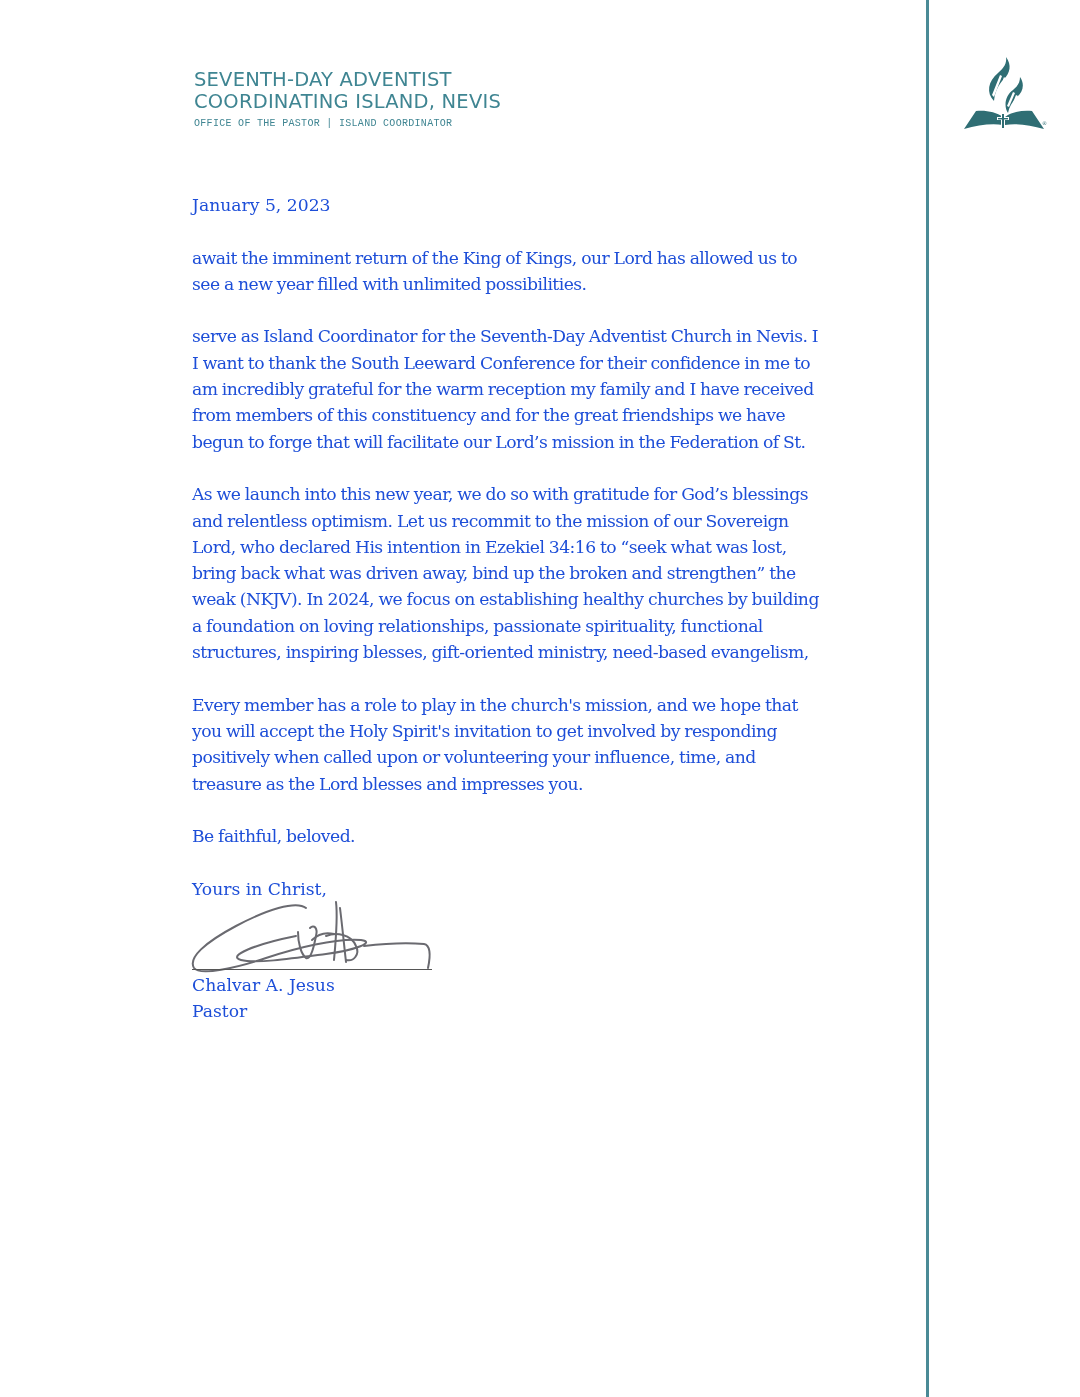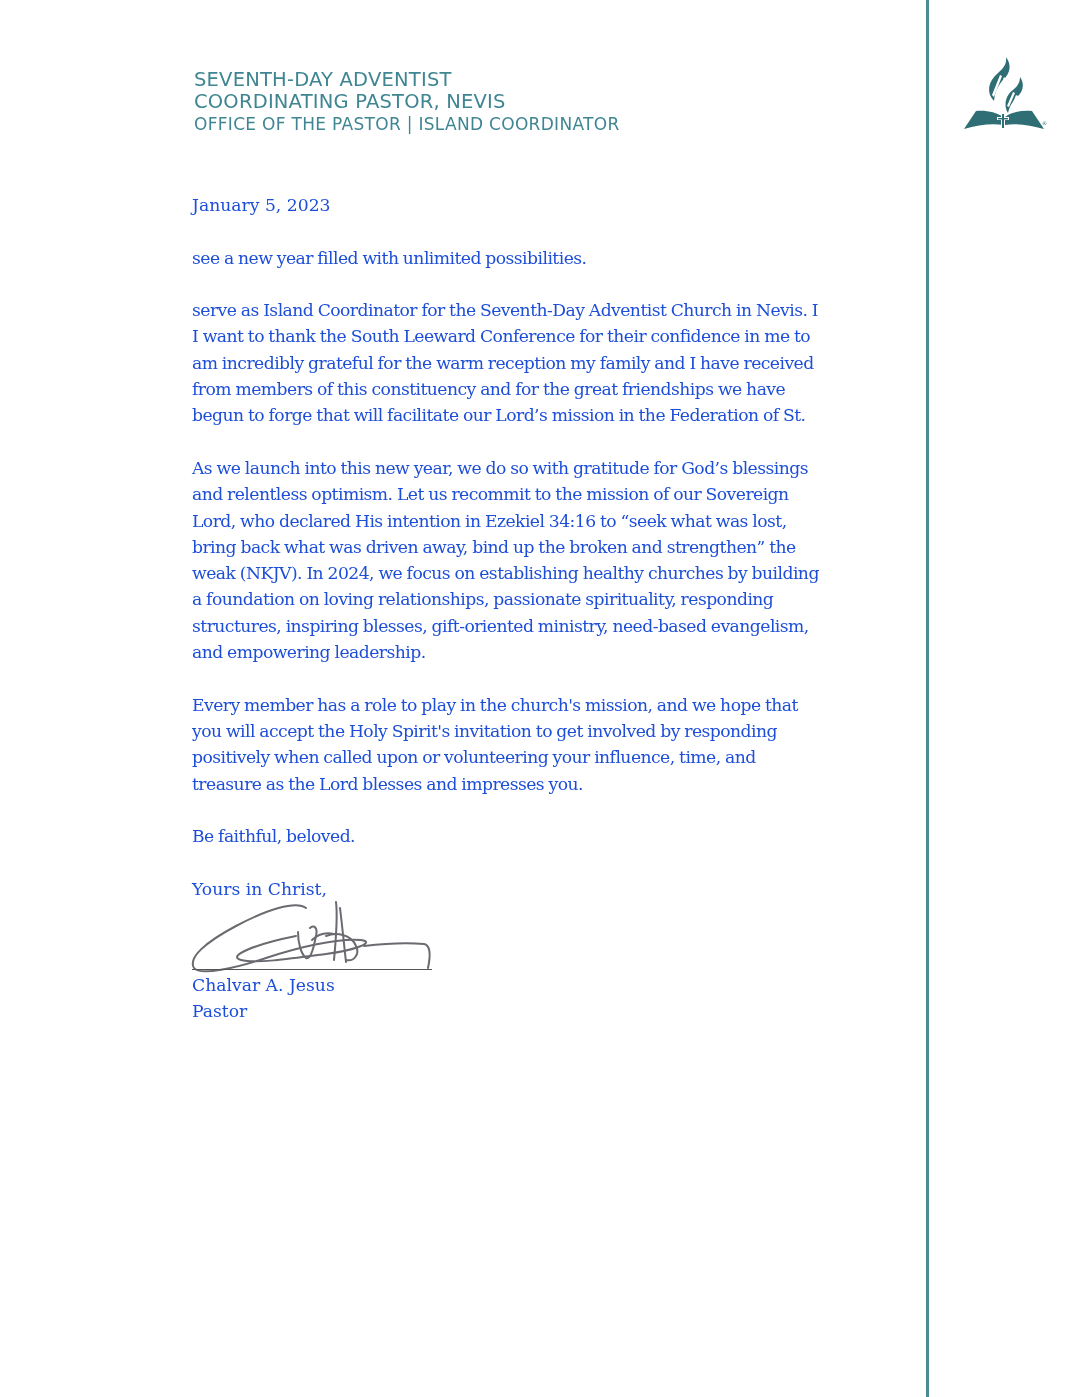--- a/index.html
+++ b/index.html
@@ -1,21 +1,21 @@
 <!DOCTYPE html>
 <html><head>
   <meta charset="utf-8">
   <style>
     html, body { margin: 0; padding: 0; background: #ffffff; }
     body { width: 1080px; height: 1397px; position: relative; overflow: hidden; }
     .page { position: absolute; left: 0; top: 0; width: 1080px; height: 1167px; background: #fff; }
 
     .header-left { position: absolute; left: 194px; top: 69px; color: #3f8592; font-family: "DejaVu Sans", sans-serif; }
     .org-line { font-size: 19.5px; line-height: 22px; letter-spacing: 0.2px; white-space: nowrap; }
-    .office-line { font-size: 17px; line-height: 16px; margin-top: 3px; letter-spacing: 0.3px; white-space: nowrap; }
+    .office-line { font-size: 10px; line-height: 16px; margin-top: 3px; letter-spacing: 0.3px; white-space: nowrap; font-family: Liberation Mono, monospace; }
 
     .header-contact { position: absolute; left: 573px; top: 69px; color: #4f8f9b; font-family: "DejaVu Sans", sans-serif; font-size: 11.2px; line-height: 16.2px; white-space: nowrap; }
 
     .vline { position: absolute; left: 926px; top: 0; width: 3px; height: 1397px; background: #4a8a96; }
 
     .logo { position: absolute; left: 960px; top: 55px; width: 88px; height: 80px; }
 
     .letter { position: absolute; left: 192px; top: 192px; width: 730px; font-family: "DejaVu Serif", serif; font-size: 17.2px; line-height: 26.3px; color: #1d4ed8; }
     .letter p { margin: 0; }
     .date { margin-bottom: 26.3px !important; }
@@ -26,21 +26,21 @@
     .sig-rule { position: absolute; left: 0; top: 67px; width: 240px; height: 1px; background: #555; }
     .signer { margin-top: 2px; }
   </style>
 </head>
 <body>
 
 <div class="page">
 
   <div class="header-left">
     <div class="org-line">SEVENTH-DAY ADVENTIST</div>
-    <div class="org-line">COORDINATING PASTOR, NEVIS</div>
+    <div class="org-line">COORDINATING ISLAND, NEVIS</div>
     <div class="office-line">OFFICE OF THE PASTOR | ISLAND COORDINATOR</div>
   </div>
 
 
   <div class="vline"></div>
 
   <div class="logo">
     <svg viewBox="0 0 88 80" width="88" height="80" xmlns="http://www.w3.org/2000/svg">
       <g fill="#2f6e74">
 
@@ -62,40 +62,40 @@
         <rect x="38" y="63" width="10" height="1.4"></rect>
       </g>
       <text x="82" y="70" font-size="5" fill="#2f6e74" font-family="DejaVu Sans, sans-serif">®</text>
     </svg>
   </div>
 
   <div class="letter">
     <p class="date">January 5, 2023</p>
 
     <p class="para">
+      <span class="line">await the imminent return of the King of Kings, our Lord has allowed us to</span>
       <span class="line">see a new year filled with unlimited possibilities.</span>
     </p>
 
     <p class="para">
       <span class="line">serve as Island Coordinator for the Seventh-Day Adventist Church in Nevis.  I</span>
       <span class="line">I want to thank the South Leeward Conference for their confidence in me to</span>
       <span class="line">am incredibly grateful for the warm reception my family and I have received</span>
       <span class="line">from members of this constituency and for the great friendships we have</span>
       <span class="line">begun to forge that will facilitate our Lord’s mission in the Federation of St.</span>
     </p>
 
     <p class="para">
       <span class="line">As we launch into this new year, we do so with gratitude for God’s blessings</span>
       <span class="line">and relentless optimism.  Let us recommit to the mission of our Sovereign</span>
       <span class="line">Lord, who declared His intention in Ezekiel 34:16 to “seek what was lost,</span>
       <span class="line">bring back what was driven away, bind up the broken and strengthen” the</span>
       <span class="line">weak (NKJV).  In 2024, we focus on establishing healthy churches by building</span>
-      <span class="line">a foundation on loving relationships, passionate spirituality, responding</span>
+      <span class="line">a foundation on loving relationships, passionate spirituality, functional</span>
       <span class="line">structures, inspiring blesses, gift-oriented ministry, need-based evangelism,</span>
-      <span class="line">and empowering leadership.</span>
     </p>
 
     <p class="para">
       <span class="line">Every member has a role to play in the church's mission, and we hope that</span>
       <span class="line">you will accept the Holy Spirit's invitation to get involved by responding</span>
       <span class="line">positively when called upon or volunteering your influence, time, and</span>
       <span class="line">treasure as the Lord blesses and impresses you.</span>
     </p>
 
     <p class="para">

